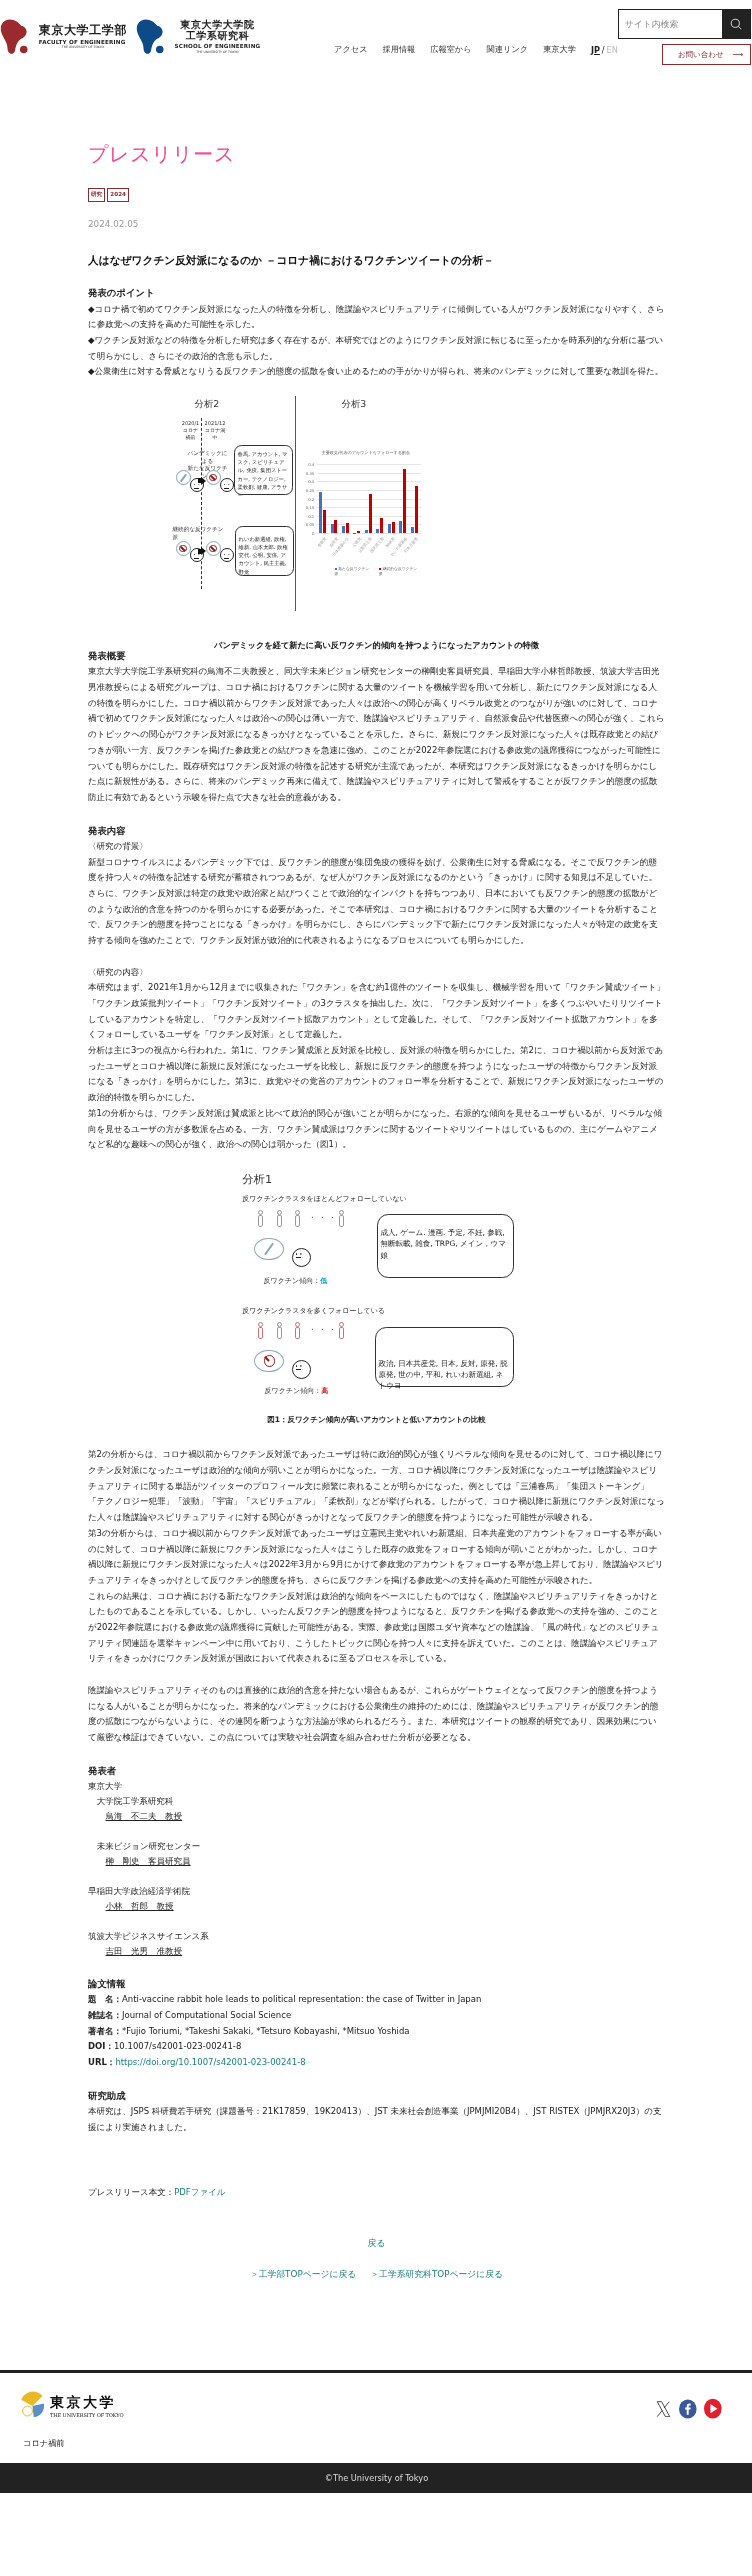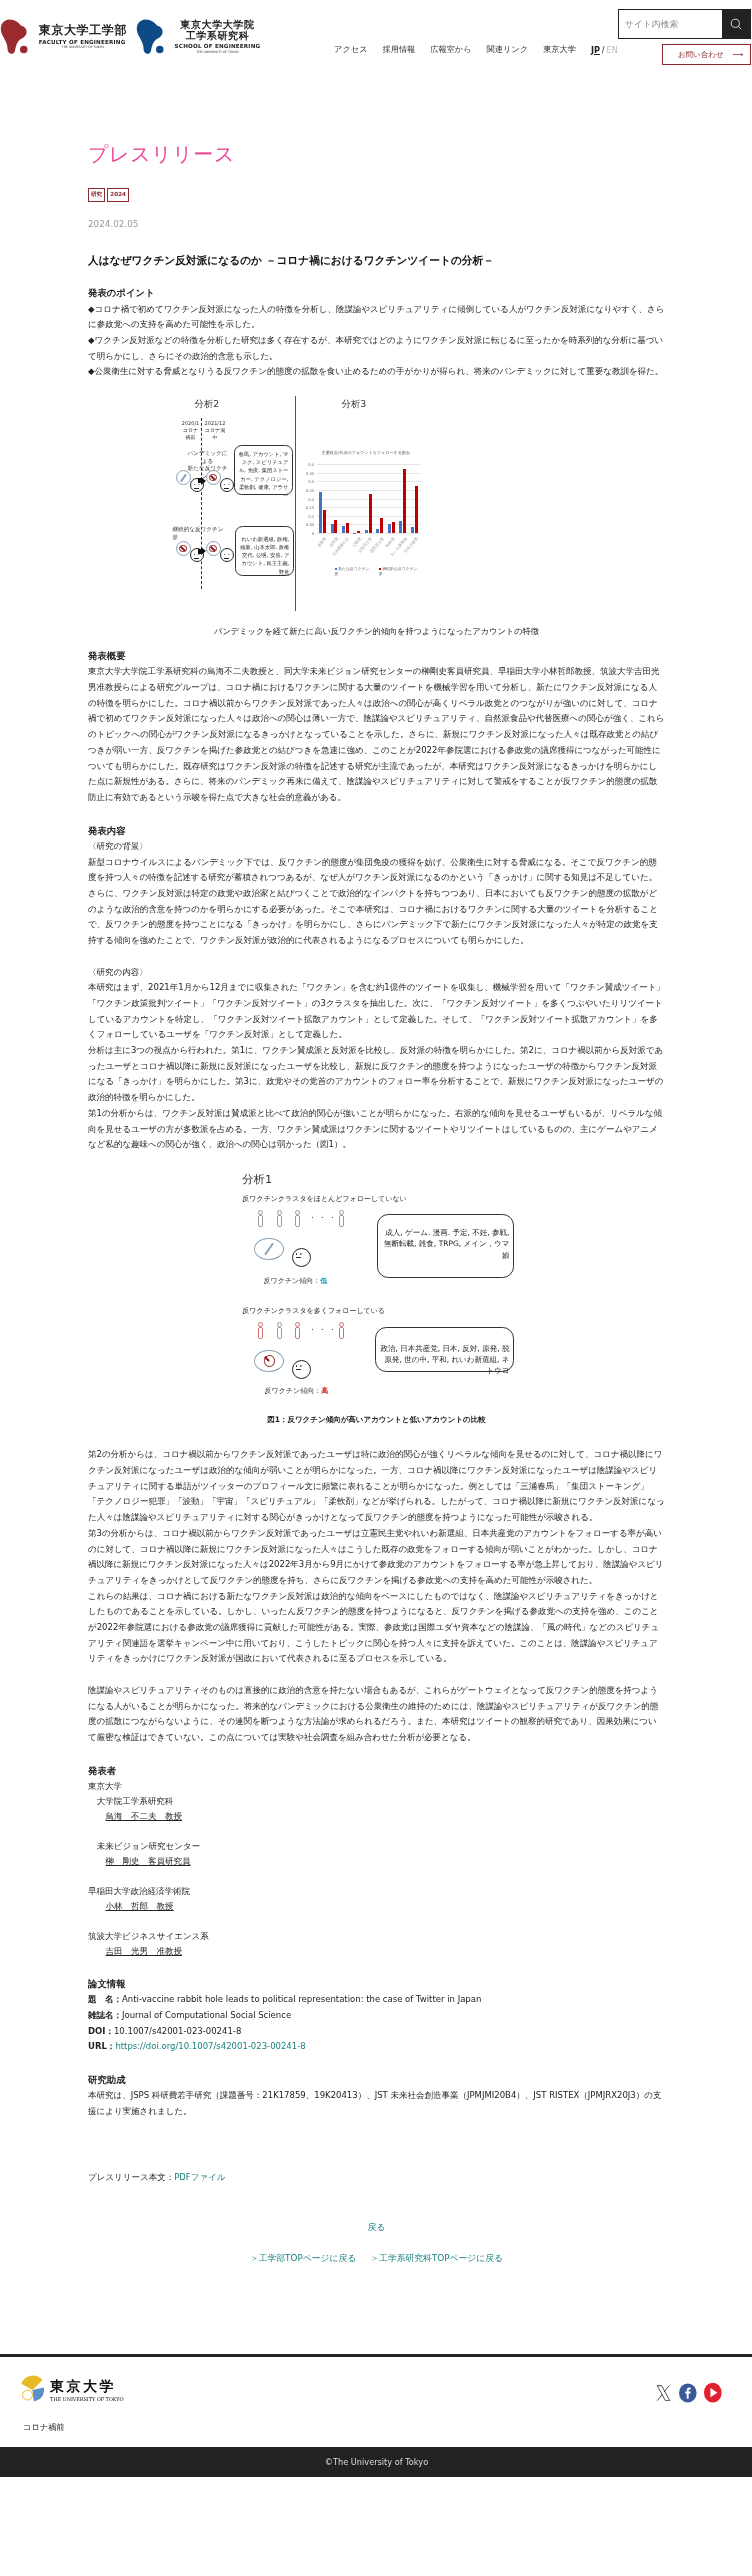--- a/index.html
+++ b/index.html
@@ -43,42 +43,42 @@
   .para { font-size: 8.5px; line-height: 15.7px; color: #222; }
   .sub-head { font-size: 8.5px; line-height: 15.7px; color: #222; }
   .spacer { height: 15.7px; }
 
   
   .fig2 { width: 502px; height: 251px; margin: 10px auto 0; position: relative; }
   .fig-divider { position: absolute; left: 169px; top: 6.3px; width: 0.6px; height: 215px; background: #555; }
   .fig-label { position: absolute; font-size: 9.4px; color: #333; }
   .fig-small { position: absolute; font-size: 5px; color: #333; text-align: center; line-height: 1.35; }
   .dashed-v { position: absolute; left: 75px; top: 28px; height: 171px; border-left: 0.6px dashed #333; }
-  .bubble { position: absolute; border: 0.8px solid #333; border-radius: 7.5px; background: #fff; font-size: 5.3px; text-align: right; line-height: 8.2px; padding: 3.8px 3.1px; color: #222; }
+  .bubble { position: absolute; border: 0.8px solid #333; border-radius: 7.5px; background: #fff; font-size: 5.3px; text-align: left; line-height: 8.2px; padding: 3.8px 3.1px; color: #222; }
   .face { position: absolute; width: 14px; height: 14px; border: 0.9px solid #222; border-radius: 50%; background: #fff; }
   .face::before { content: ""; position: absolute; left: 3.1px; top: 4.4px; width: 1.9px; height: 1.9px; background: #222; border-radius: 50%; box-shadow: 4.4px 0 0 #222; }
   .face::after { content: ""; position: absolute; left: 3.8px; top: 8.8px; width: 5px; height: 0.9px; background: #222; }
   .think { position: absolute; width: 15px; height: 15px; border: 0.6px solid #8aa2b8; border-radius: 50%; background: #fff; display: flex; align-items: center; justify-content: center; }
   .ban { width: 7.5px; height: 7.5px; border: 1.6px solid #8b1a1a; border-radius: 50%; position: relative; }
   .ban::after { content: ""; position: absolute; left: 1.3px; top: 1.9px; width: 5px; height: 1.6px; background: #8b1a1a; transform: rotate(45deg); left: -0.6px; top: 1.6px; width: 6.3px; }
   .arrow-r { position: absolute; width: 0; height: 0; border-top: 4.4px solid transparent; border-bottom: 4.4px solid transparent; border-left: 5px solid #111; }
   .arrow-stem { position: absolute; width: 3.8px; height: 5px; background: #111; }
   .syringe { width: 8.8px; height: 1.9px; background: #8aa2b8; transform: rotate(-55deg); }
 
   .chart { position: absolute; left: 179px; top: 60px; width: 116px; height: 125px; }
   .chart-title { position: absolute; left: 6.3px; top: 0; width: 110px; font-size: 4.1px; color: #555; text-align: center; }
   .chart-plot { position: absolute; left: 12.5px; top: 14px; width: 104px; height: 69px; }
   .gridline { position: absolute; left: 0; right: 0; height: 0.6px; background: #e6e6e6; }
   .ytick { position: absolute; left: -14px; width: 11.3px; text-align: right; font-size: 3.8px; color: #666; transform: translateY(-50%); }
   .bar-group { position: absolute; bottom: 0; width: 11.3px; display: flex; align-items: flex-end; gap: 0.6px; height: 100%; }
   .bar { width: 3.1px; }
   .xtick { position: absolute; font-size: 3.8px; color: #999; transform-origin: right top; transform: rotate(-50deg); white-space: nowrap; text-align: right; }
   .legend { position: absolute; left: 30px; top: 116px; font-size: 3.8px; color: #555; display: flex; gap: 6.3px; }
   .legend-sw { display: inline-block; width: 2.5px; height: 2.5px; margin-right: 1.3px; vertical-align: middle; }
-  .fig-caption { font-size: 8.2px; font-weight: normal; text-align: center; margin-top: 1px; color: #111; }
+  .fig-caption { font-size: 8.2px; font-weight: bold; text-align: center; margin-top: 15px; color: #111; }
 
   
   .fig1 { width: 276px; height: 263px; margin: 0 auto; position: relative; }
   .person { position: absolute; width: 6.3px; height: 17.6px; }
   .person .head { width: 5px; height: 5px; border: 0.6px solid #999; border-radius: 50%; margin: 0 auto; }
   .person .body { width: 5px; height: 11.3px; border: 0.6px solid #999; border-radius: 1.9px; margin: 0.6px auto 0; }
   .dots { position: absolute; font-size: 7.5px; color: #333; letter-spacing: 2.5px; }
 
   .authors .para { line-height: 15px; }
   .indent1 { padding-left: 8.8px; }
@@ -361,21 +361,21 @@
           <div class="head" style="border-color:#d07070"></div>
           <div class="body" style="border-color:#d07070"></div>
         </div>
       <div class="think" style="left:15.7px;top:181px;width:30px;height:22.6px;">
           <div class="ban" style="width:11.3px;height:11.3px;"></div>
         </div>
       <div class="face" style="left:53px;top:191px;width:19px;height:19px;"></div>
       <div style="position:absolute;left:26px;top:217px;font-size:7px;color:#333;">
         <span>反ワクチン傾向：</span><span style="color:#d02020;font-weight:bold">高</span>
       </div>
-      <div class="bubble" style="left:136px;top:158px;width:139px;height:45px;font-size:7.5px;line-height:11.3px;padding-top:15px;border-radius:11.3px;">政治, 日本共産党, 日本, 反対, 原発, 脱原発, 世の中, 平和, れいわ新選組, ネトウヨ</div>
+      <div class="bubble" style="left:136px;top:158px;width:139px;height:60px;font-size:7.5px;line-height:11.3px;padding-top:30px;border-radius:11.3px;">政治, 日本共産党, 日本, 反対, 原発, 脱原発, 世の中, 平和, れいわ新選組, ネトウヨ</div>
 
       <figcaption style="position:absolute;left:0;right:0;top:246px;text-align:center;font-size:7.5px;font-weight:bold;">図1：反ワクチン傾向が高いアカウントと低いアカウントの比較</figcaption>
     </figure>
 
     <div class="spacer"></div>
     <p class="para">第2の分析からは、コロナ禍以前からワクチン反対派であったユーザは特に政治的関心が強くリベラルな傾向を見せるのに対して、コロナ禍以降にワクチン反対派になったユーザは政治的な傾向が弱いことが明らかになった。一方、コロナ禍以降にワクチン反対派になったユーザは陰謀論やスピリチュアリティに関する単語がツイッターのプロフィール文に頻繁に表れることが明らかになった。例としては「三浦春馬」「集団ストーキング」「テクノロジー犯罪」「波動」「宇宙」「スピリチュアル」「柔軟剤」などが挙げられる。したがって、コロナ禍以降に新規にワクチン反対派になった人々は陰謀論やスピリチュアリティに対する関心がきっかけとなって反ワクチン的態度を持つようになった可能性が示唆される。</p>
     <p class="para">第3の分析からは、コロナ禍以前からワクチン反対派であったユーザは立憲民主党やれいわ新選組、日本共産党のアカウントをフォローする率が高いのに対して、コロナ禍以降に新規にワクチン反対派になった人々はこうした既存の政党をフォローする傾向が弱いことがわかった。しかし、コロナ禍以降に新規にワクチン反対派になった人々は2022年3月から9月にかけて参政党のアカウントをフォローする率が急上昇しており、陰謀論やスピリチュアリティをきっかけとして反ワクチン的態度を持ち、さらに反ワクチンを掲げる参政党への支持を高めた可能性が示唆された。</p>
     <p class="para">これらの結果は、コロナ禍における新たなワクチン反対派は政治的な傾向をベースにしたものではなく、陰謀論やスピリチュアリティをきっかけとしたものであることを示している。しかし、いったん反ワクチン的態度を持つようになると、反ワクチンを掲げる参政党への支持を強め、このことが2022年参院選における参政党の議席獲得に貢献した可能性がある。実際、参政党は国際ユダヤ資本などの陰謀論、「風の時代」などのスピリチュアリティ関連語を選挙キャンペーン中に用いており、こうしたトピックに関心を持つ人々に支持を訴えていた。このことは、陰謀論やスピリチュアリティをきっかけにワクチン反対派が国政において代表されるに至るプロセスを示している。</p>
     <div class="spacer"></div>
     <p class="para">陰謀論やスピリチュアリティそのものは直接的に政治的含意を持たない場合もあるが、これらがゲートウェイとなって反ワクチン的態度を持つようになる人がいることが明らかになった。将来的なパンデミックにおける公衆衛生の維持のためには、陰謀論やスピリチュアリティが反ワクチン的態度の拡散につながらないように、その連関を断つような方法論が求められるだろう。また、本研究はツイートの観察的研究であり、因果効果について厳密な検証はできていない。この点については実験や社会調査を組み合わせた分析が必要となる。</p>
@@ -396,20 +396,21 @@
         <div class="para ">&nbsp;</div>
         <div class="para ">筑波大学ビジネスサイエンス系</div>
         <div class="para indent2">吉田　光男　准教授</div>
       </div>
   </section>
 
   <section class="section">
     <div class="section-head">論文情報</div>
     <p class="para"><b>題　名：</b><span>Anti-vaccine rabbit hole leads to political representation: the case of Twitter in Japan</span></p>
     <p class="para"><b>雑誌名：</b><span>Journal of Computational Social Science</span></p>
+    <p class="para"><b>著者名：</b><span>*Fujio Toriumi, *Takeshi Sakaki, *Tetsuro Kobayashi, *Mitsuo Yoshida</span></p>
     <p class="para"><b>DOI：</b><span>10.1007/s42001-023-00241-8</span></p>
     <p class="para"><b>URL：</b><a class="link">https://doi.org/10.1007/s42001-023-00241-8</a></p>
   </section>
 
   <section class="section">
     <div class="section-head">研究助成</div>
     <p class="para">本研究は、JSPS 科研費若手研究（課題番号：21K17859、19K20413）、JST 未来社会創造事業（JPMJMI20B4）、JST RISTEX（JPMJRX20J3）の支援により実施されました。</p>
   </section>
 
   <section style="margin-top:50px">

